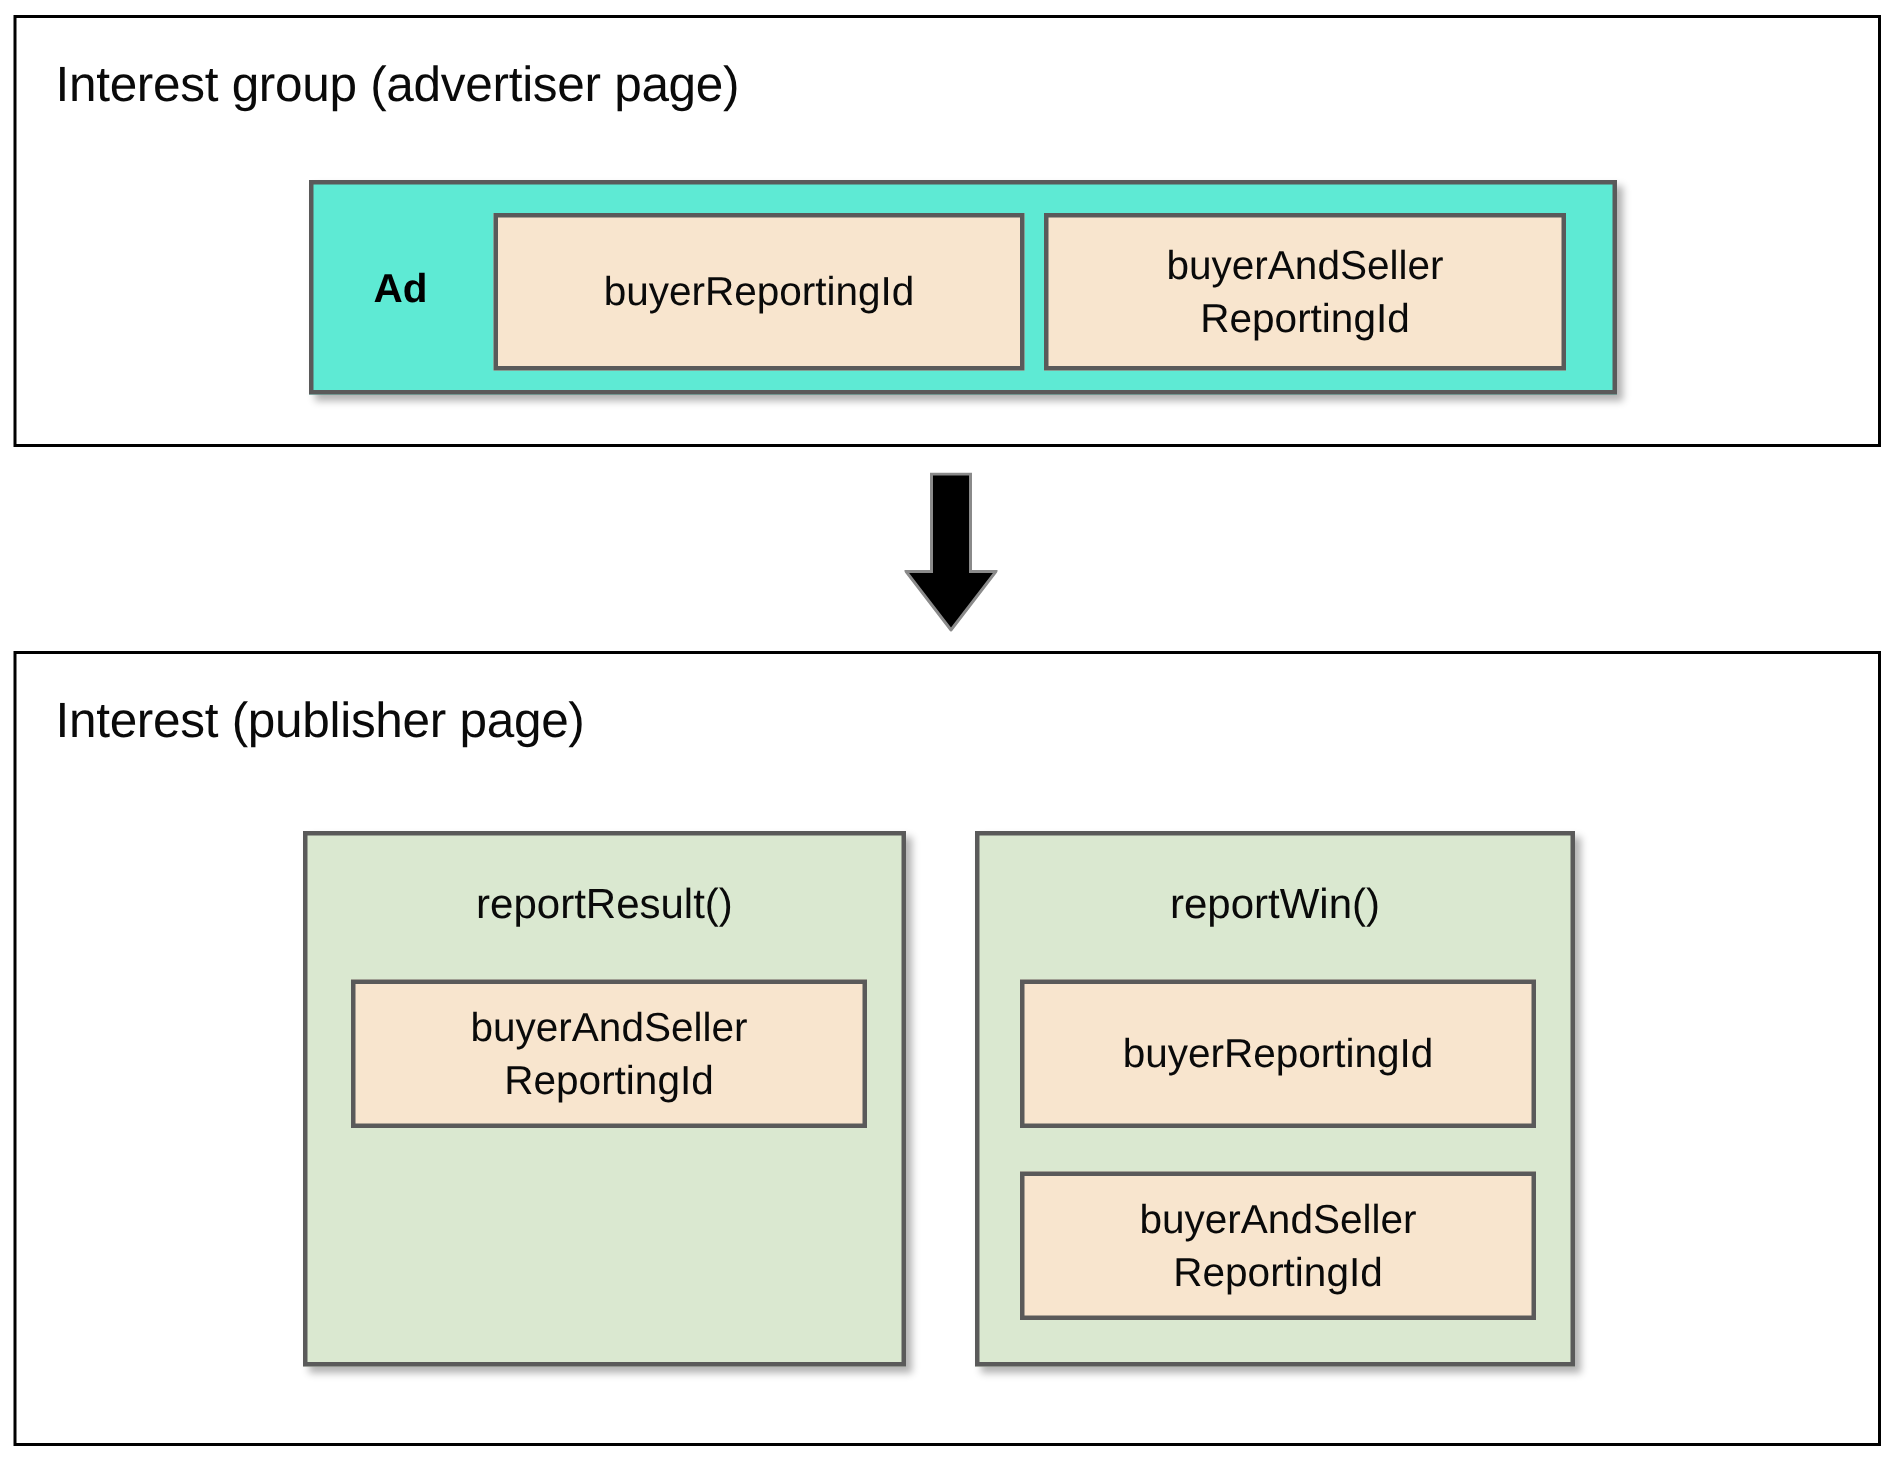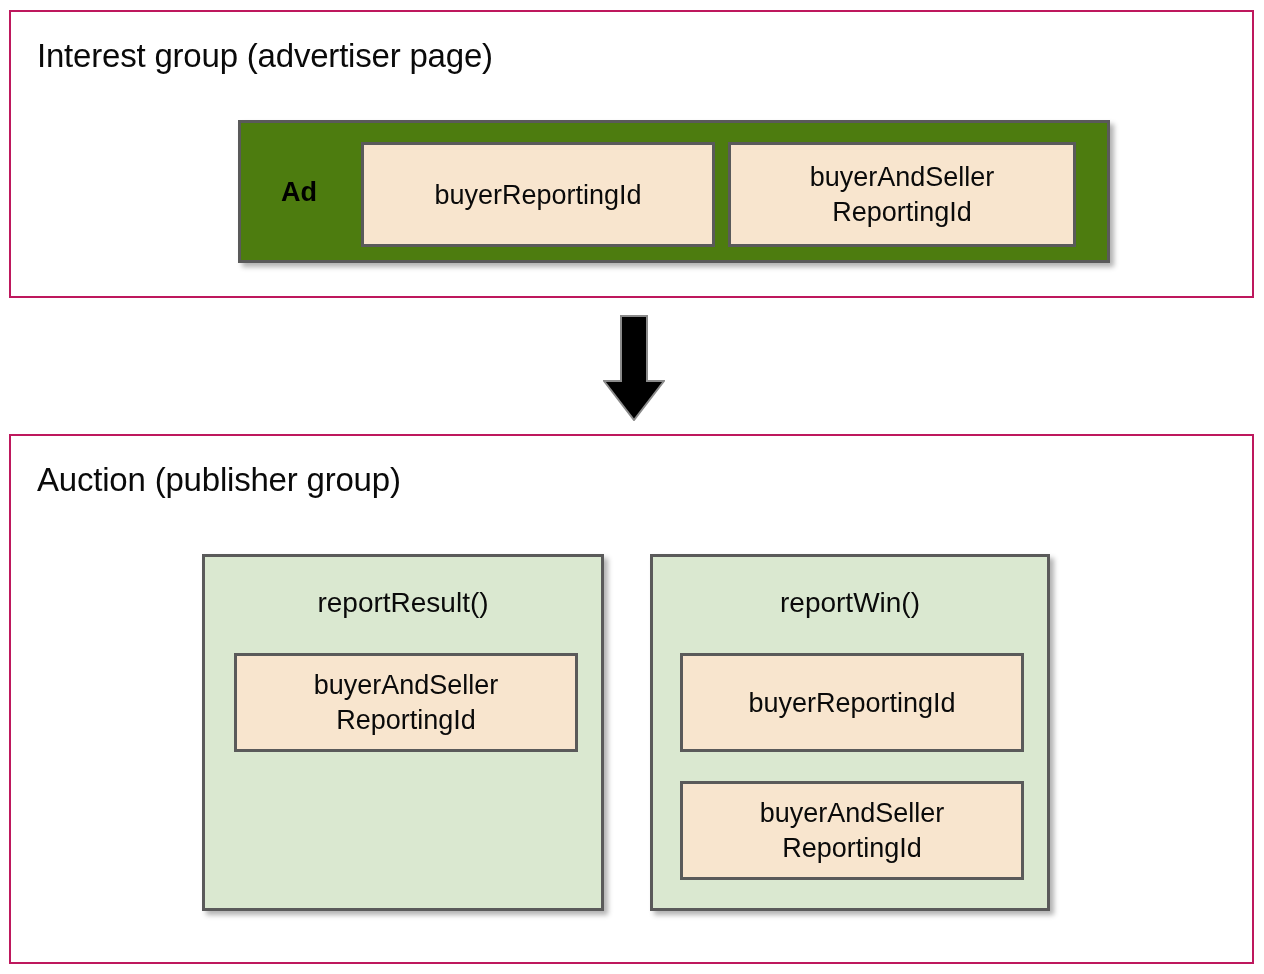--- a/index.html
+++ b/index.html
@@ -21,21 +21,21 @@
     height: 974px;
     background: #ffffff;
     overflow: hidden;
   }
 
   
   .frame {
     position: absolute;
     box-sizing: border-box;
     background: #ffffff;
-    border: 2px solid #be185d;
+    border: 2px solid #000000;
   }
   #frame-interest-group {
     left: 9px;
     top: 10px;
     width: 1245px;
     height: 288px;
   }
   #frame-auction {
     left: 9px;
     top: 434px;
@@ -54,21 +54,21 @@
     white-space: nowrap;
   }
 
   
   .box {
     position: absolute;
     box-sizing: border-box;
     border: 3px solid #5a5a5a;
     box-shadow: 4px 4px 5px rgba(0,0,0,0.30);
   }
-  .box-gray  { background: #4d7c0f; margin-left: 32px; }
+  .box-gray  { background: #5eead4; }
   .box-green { background: #dae8d0; }
   .box-peach {
     background: #f8e5ce;
     box-shadow: none;
     border: 3px solid #5a5a5a;
   }
 
   .centered-text {
     position: absolute;
     left: 0;
@@ -192,21 +192,21 @@
 
     </div>
   </div>
 
   <svg id="flow-arrow" viewBox="0 0 62 106" xmlns="http://www.w3.org/2000/svg">
     <polygon points="18,1 44,1 44,66 61,66 31,105 1,66 18,66" fill="#000000" stroke="#8a8a8a" stroke-width="2" stroke-linejoin="miter"></polygon>
   </svg>
 
   <div class="frame" id="frame-auction">
 
-    <div class="frame-title">Auction (publisher group)</div>
+    <div class="frame-title">Interest (publisher page)</div>
   </div>
 
   <div class="box box-green" id="report-result-box">
 
     <div class="fn-title">reportResult()</div>
 
     <div class="box box-peach" id="report-result-id-1">
       <div class="centered-text">
         <span>buyerAndSeller</span><br>
         <span>ReportingId</span>

